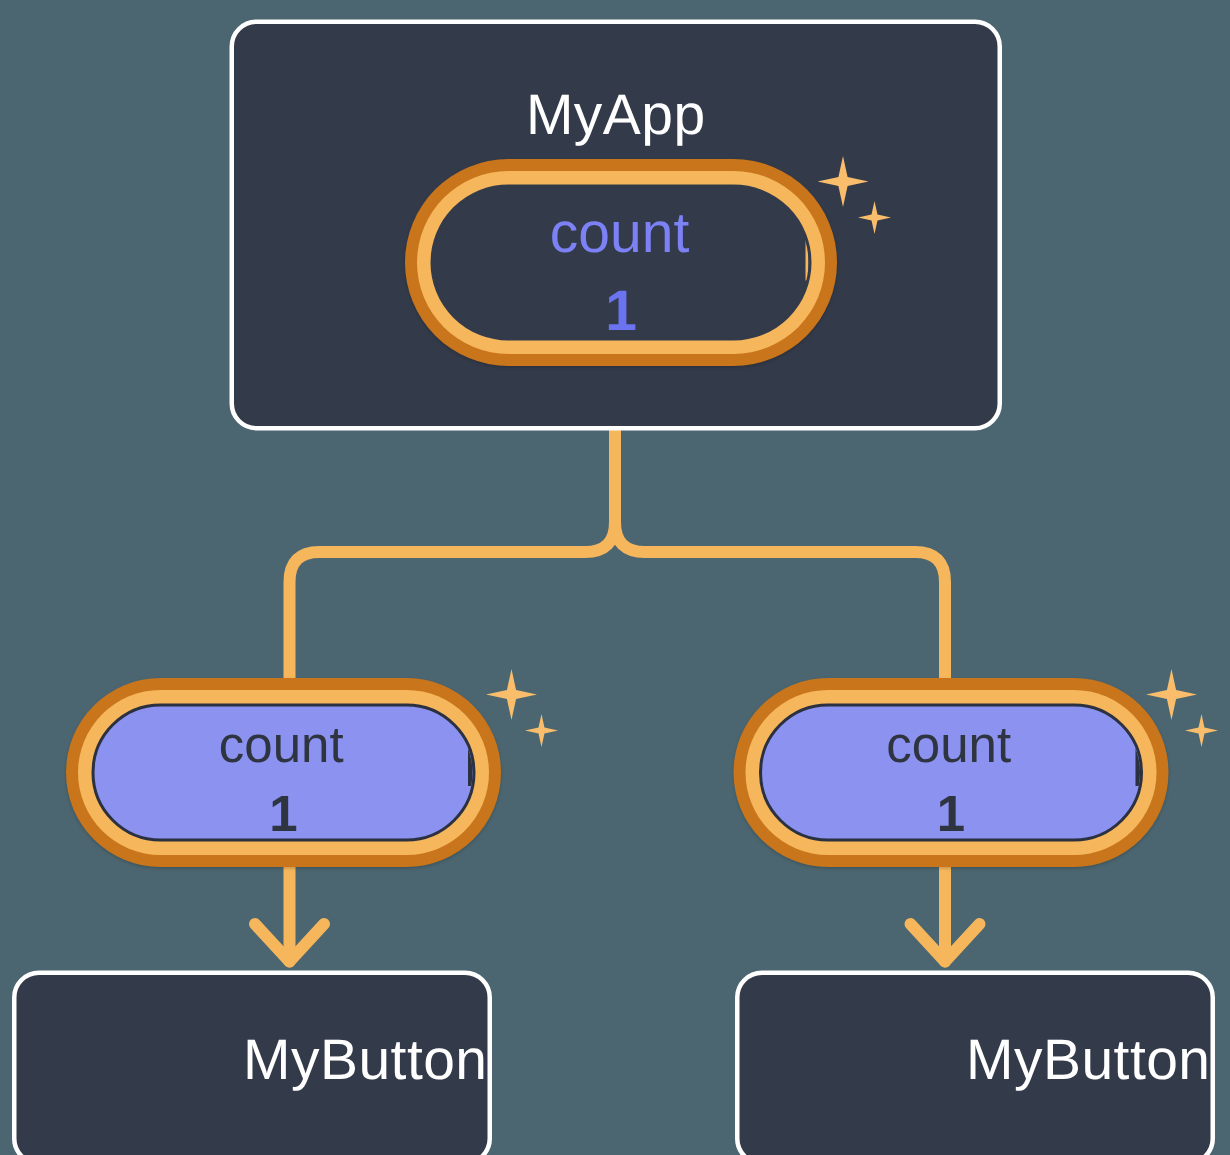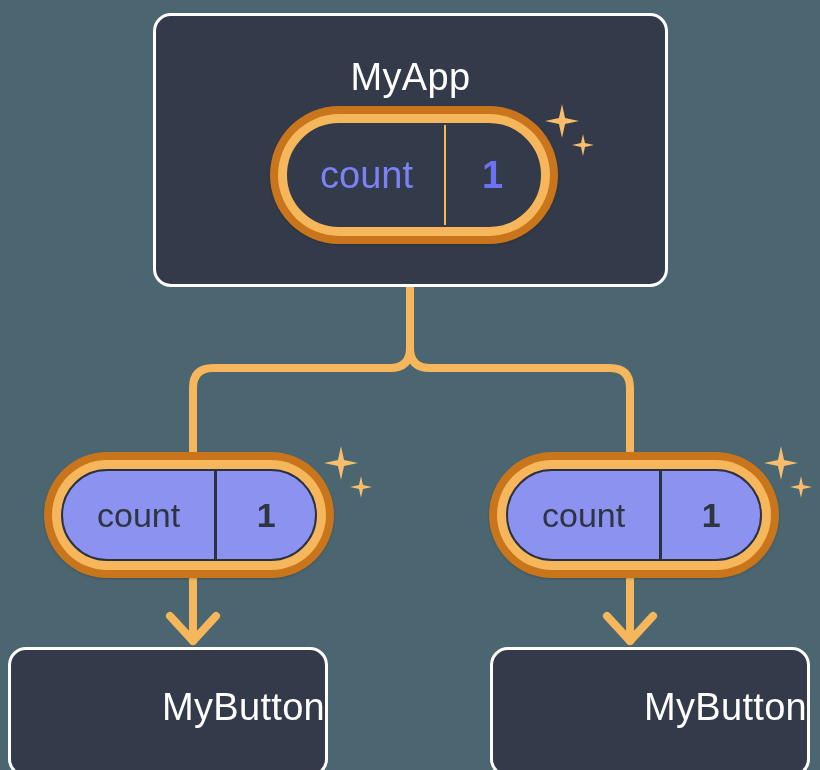--- a/index.html
+++ b/index.html
@@ -74,20 +74,21 @@
     padding: 9px;
   }
   .pill-inner {
     box-sizing: border-box;
     width: 100%;
     height: 100%;
     border-radius: 999px;
     display: flex;
     align-items: stretch;
     overflow: hidden;
+    flex-direction: column;
   }
   .pill-key, .pill-val {
     display: flex;
     align-items: center;
     justify-content: center;
     white-space: nowrap;
   }
 
   
   #pill-top { left: 270px; top: 106px; width: 288px; height: 138px; }

